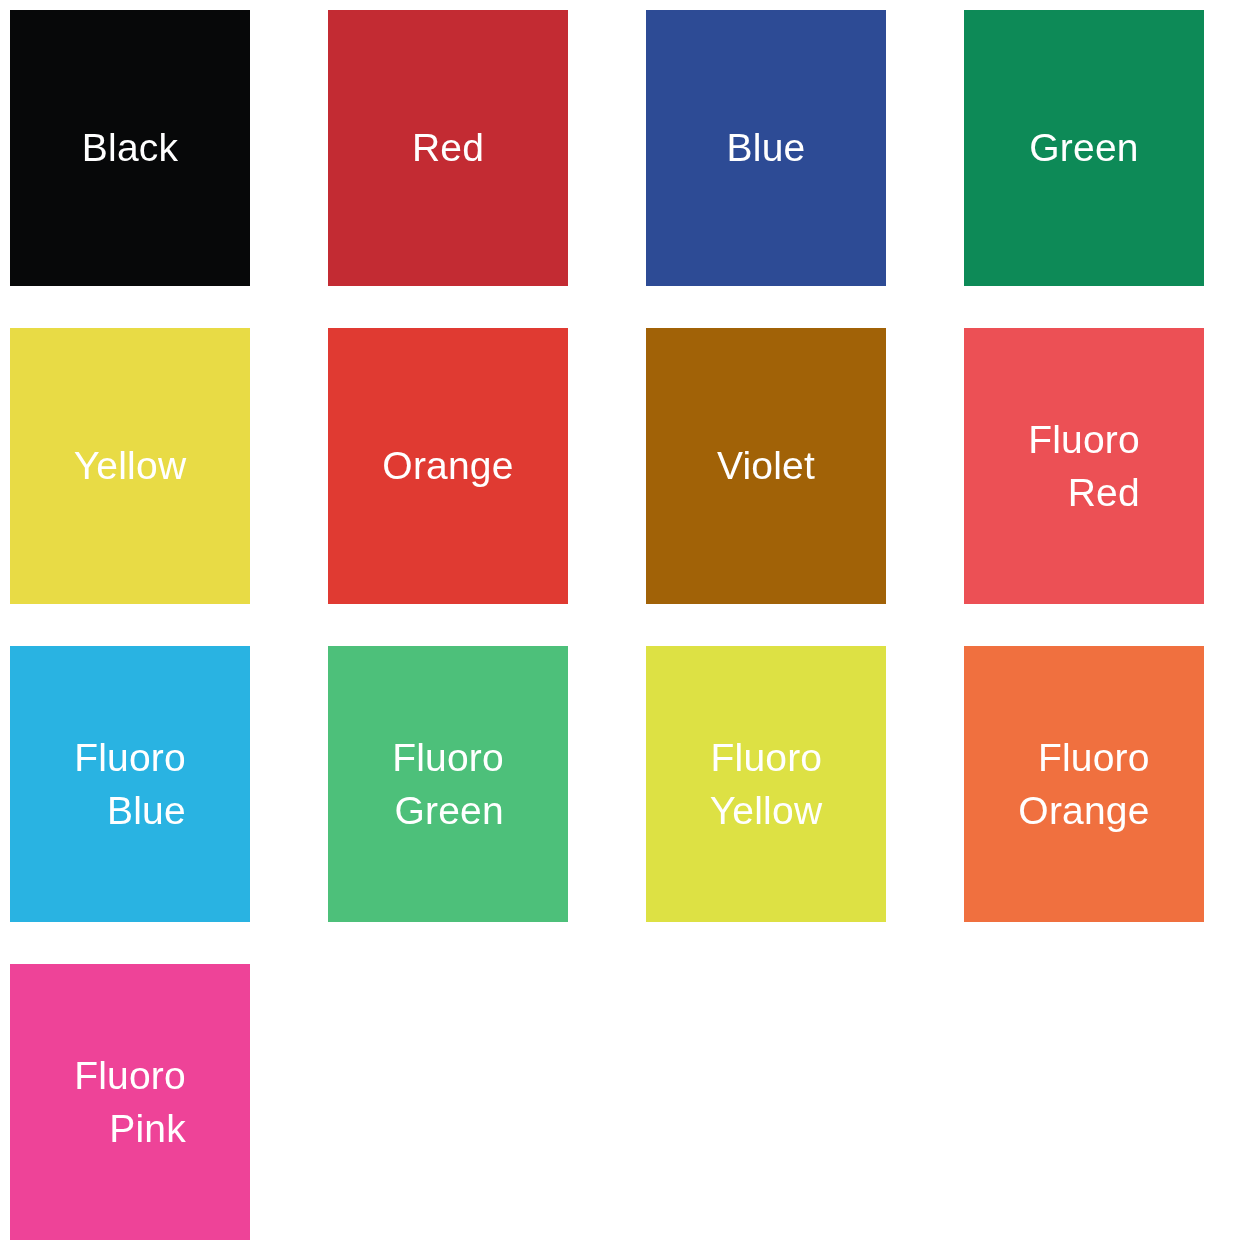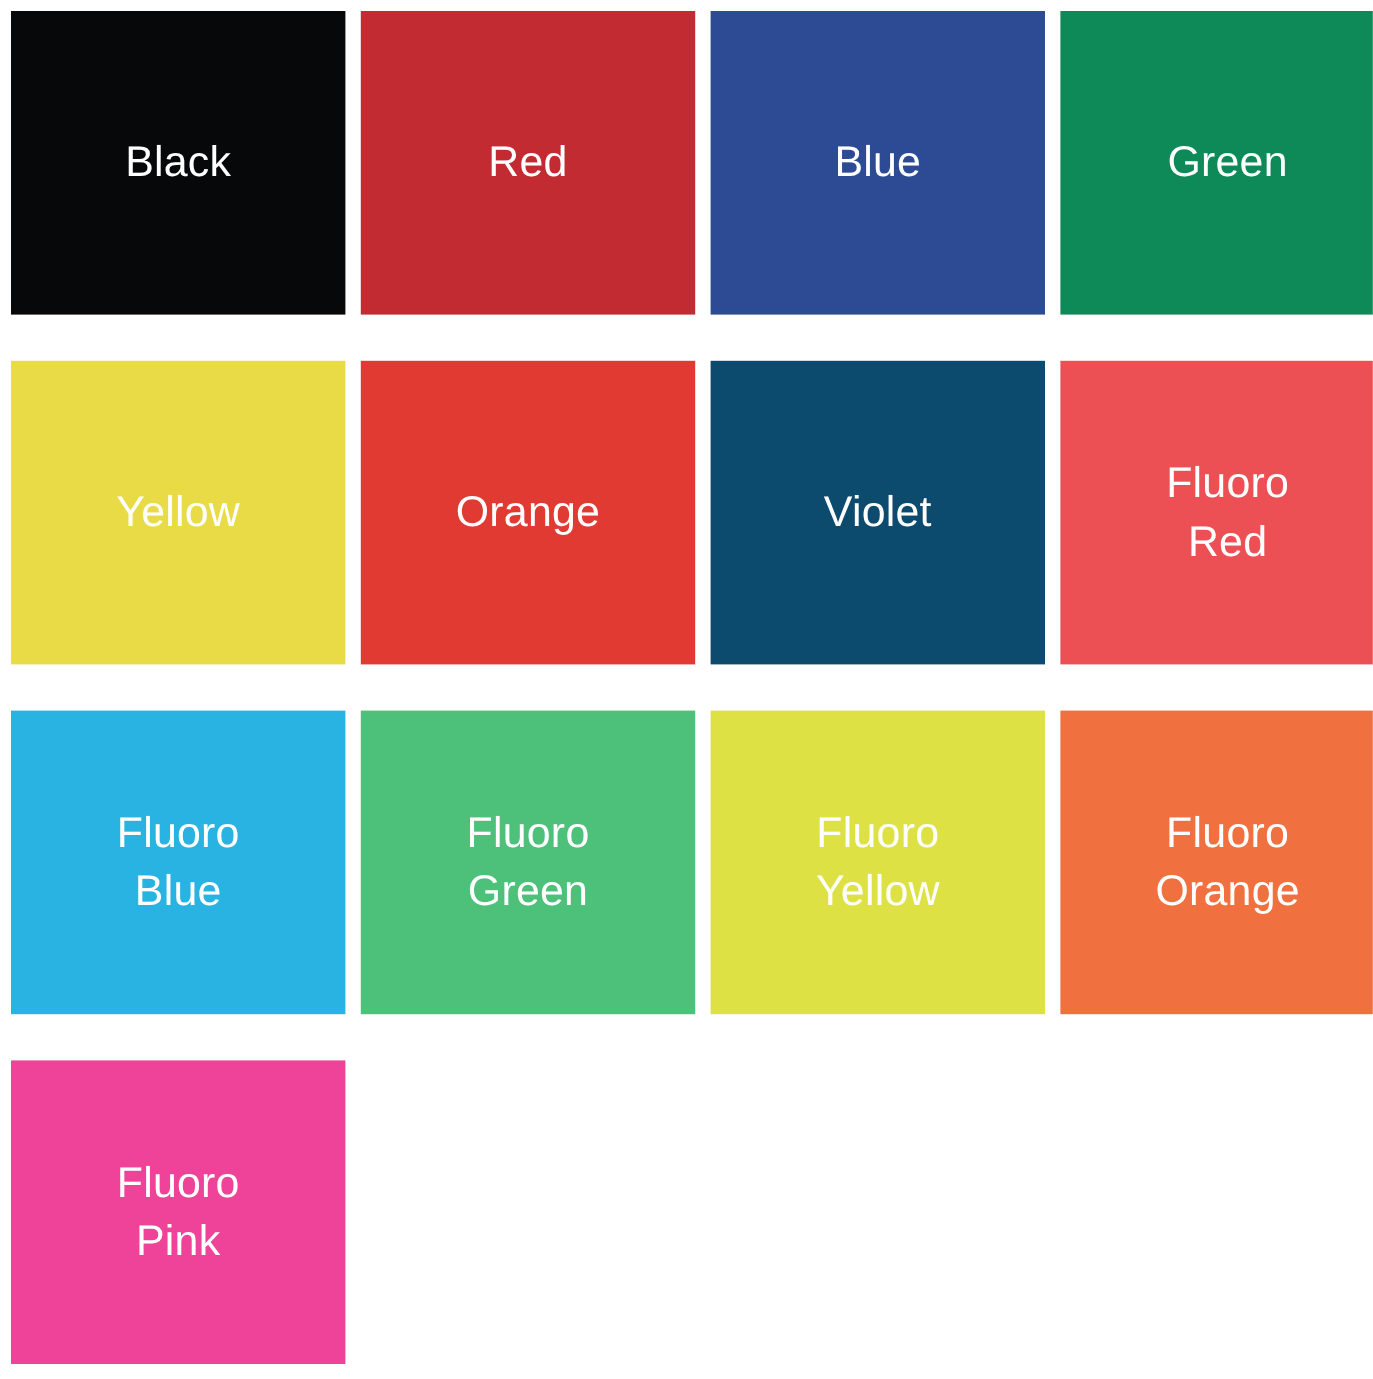--- a/index.html
+++ b/index.html
@@ -23,26 +23,26 @@
     grid-template-columns: repeat(4, 276px);
     grid-template-rows: 276px 276px 276px 276px;
     column-gap: 42px;
     row-gap: 42px;
     align-content: start;
     justify-content: start;
   }
 
   .swatch {
     box-sizing: border-box;
-    width: 304px;
+    width: 240px;
     height: 276px;
     display: flex;
     align-items: center;
     justify-content: center;
-    text-align: center;
+    text-align: right;
     overflow: hidden;
   }
 
   .swatch-label {
     font-size: 39px;
     font-weight: 400;
     line-height: 1.36;
     letter-spacing: 0.2px;
     white-space: pre-line;
     padding: 0 6px;
@@ -67,21 +67,21 @@
     </div>
     <div class="swatch" style="background: rgb(13, 138, 87);">
       <span class="swatch-label" style="color: rgb(255, 255, 255);">Green</span>
     </div>
     <div class="swatch" style="background: rgb(232, 219, 69);">
       <span class="swatch-label" style="color: rgb(255, 255, 255);">Yellow</span>
     </div>
     <div class="swatch" style="background: rgb(224, 58, 50);">
       <span class="swatch-label" style="color: rgb(255, 255, 255);">Orange</span>
     </div>
-    <div class="swatch" style="background: #0c4a6e;">
+    <div class="swatch" style="background: #a16207;">
       <span class="swatch-label" style="color: rgb(255, 255, 255);">Violet</span>
     </div>
     <div class="swatch" style="background: rgb(236, 80, 85);">
       <span class="swatch-label" style="color: rgb(255, 255, 255);">Fluoro
 Red</span>
     </div>
     <div class="swatch" style="background: rgb(41, 179, 226);">
       <span class="swatch-label" style="color: rgb(255, 255, 255);">Fluoro
 Blue</span>
     </div>

